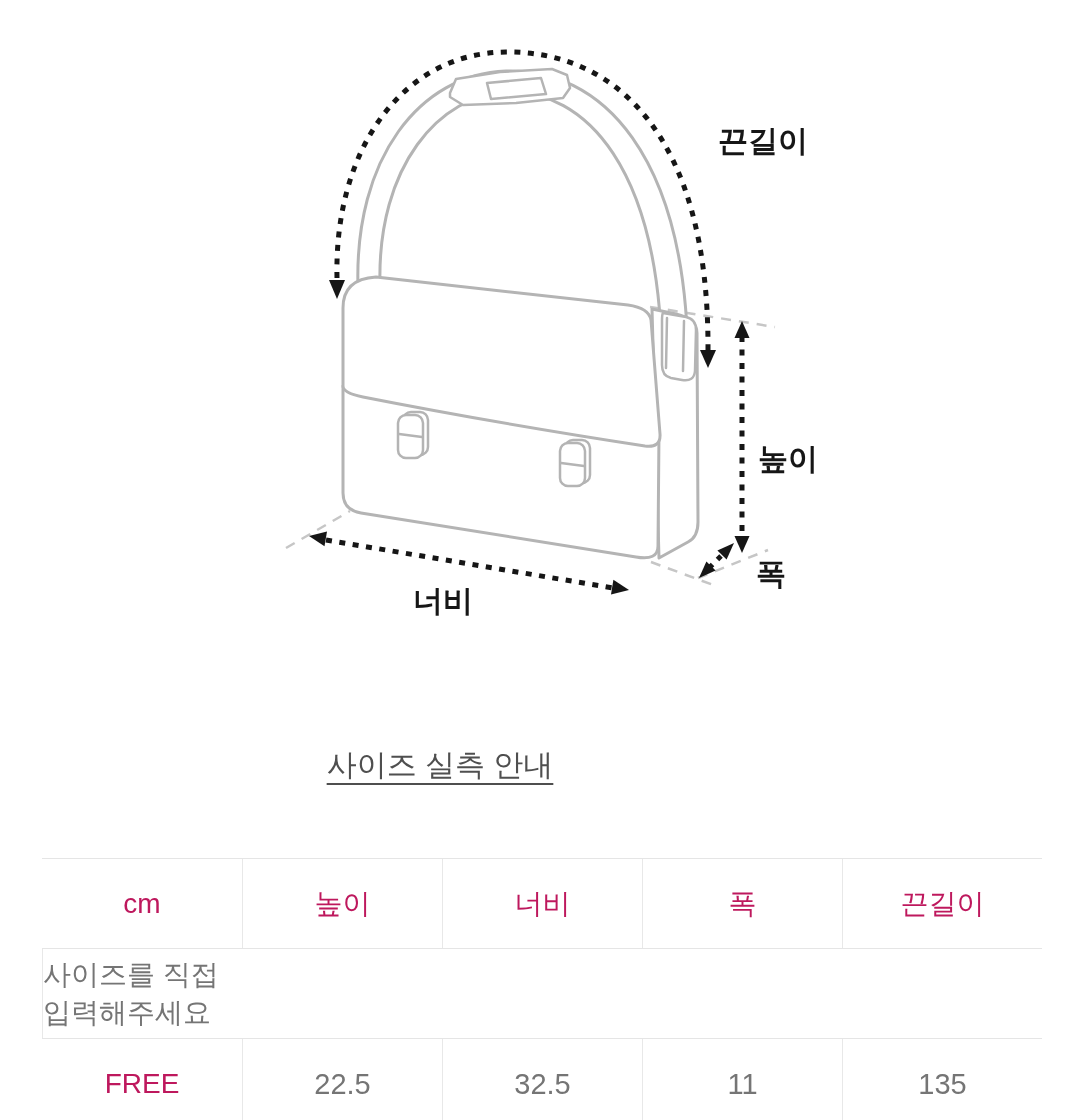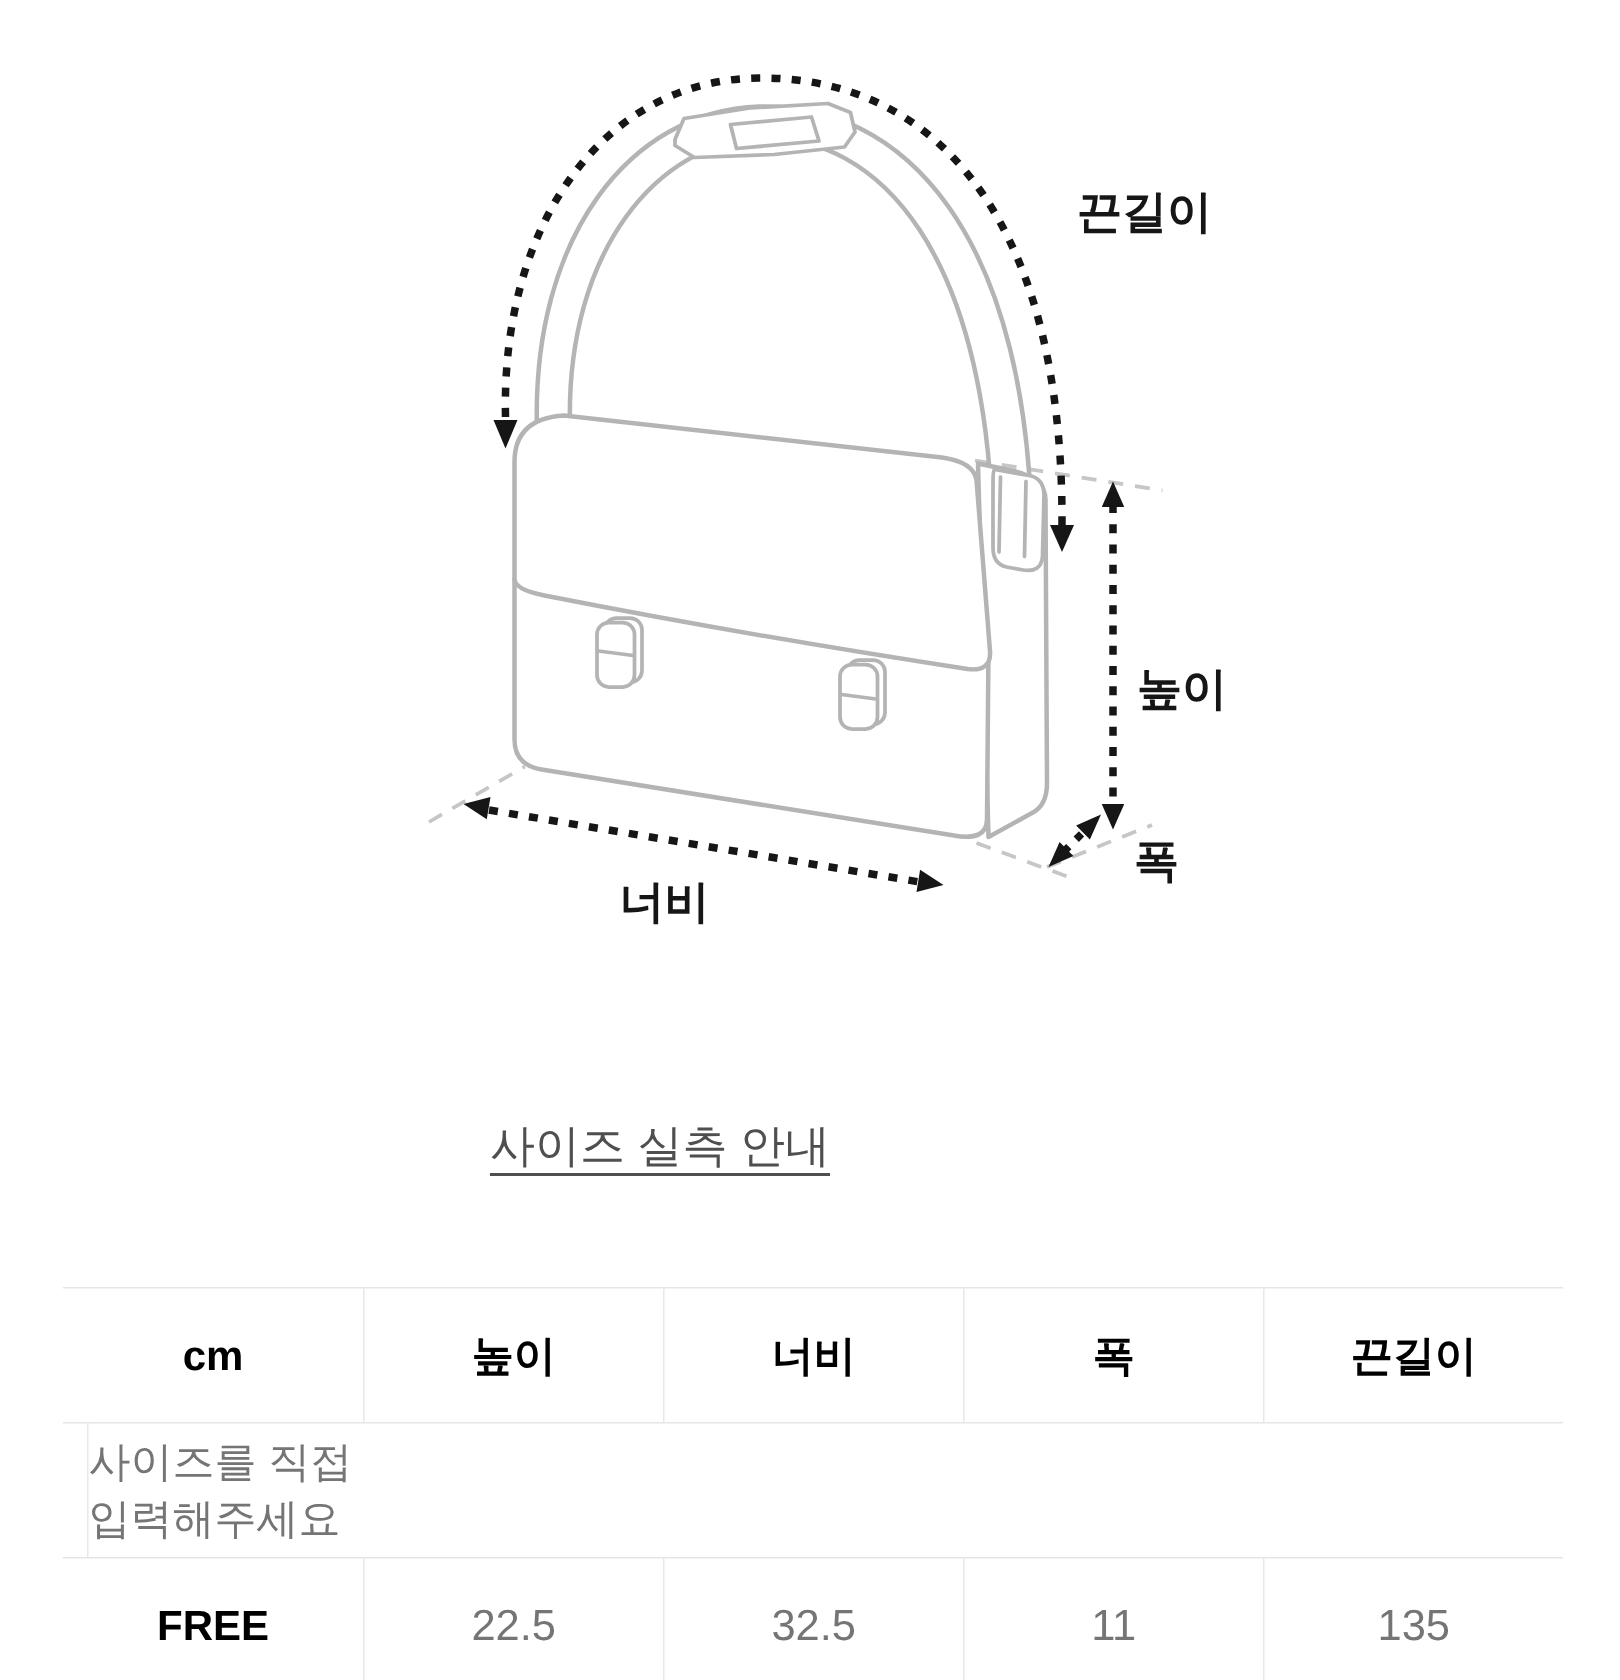--- a/index.html
+++ b/index.html
@@ -31,23 +31,23 @@
     display:grid; grid-template-columns:repeat(5,1fr);
     height:90px; border-bottom:1px solid #e5e5e5;
   }
   .trow.merged { grid-template-columns:200px 800px; }
   .trow.last { border-bottom:none; }
   .tcell {
     display:flex; align-items:center; justify-content:center;
     font-size:28px;
   }
   .tcell.vline { border-left:1px solid #e8e8e8; }
-  .th, .tlabel { color:#000000; font-weight:700; }
+  .th, .tlabel { color:#be185d; font-weight:400; }
   .tval { color:#757575; font-weight:400; font-size:29px; }
-  .tplaceholder { color:#757575; font-weight:400; font-size:28px;margin-left:16px; }
+  .tplaceholder { color:#757575; font-weight:400; font-size:28px; }
 </style>
 </head>
 <body>
 
 <div class="page">
 
   <svg class="diagram" viewBox="0 0 1080 650">
 
     <g stroke="#c6c6c6" stroke-width="2.5" stroke-dasharray="10 8" fill="none">
       <path d="M 650,307 L 775,327"></path>

